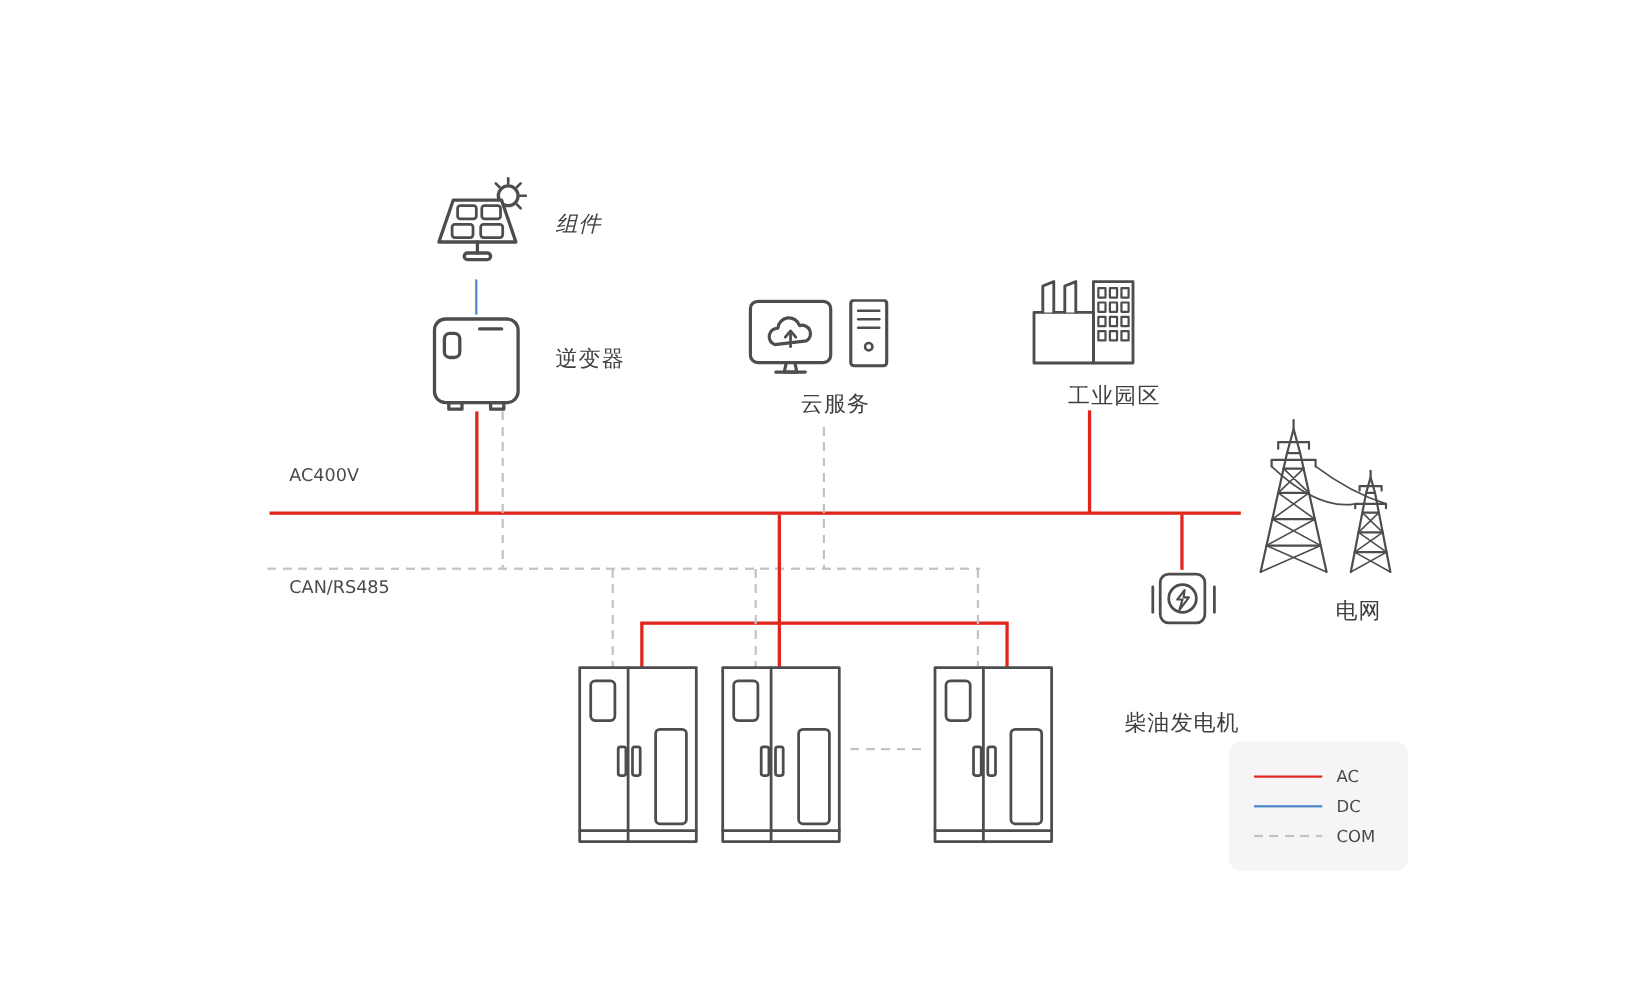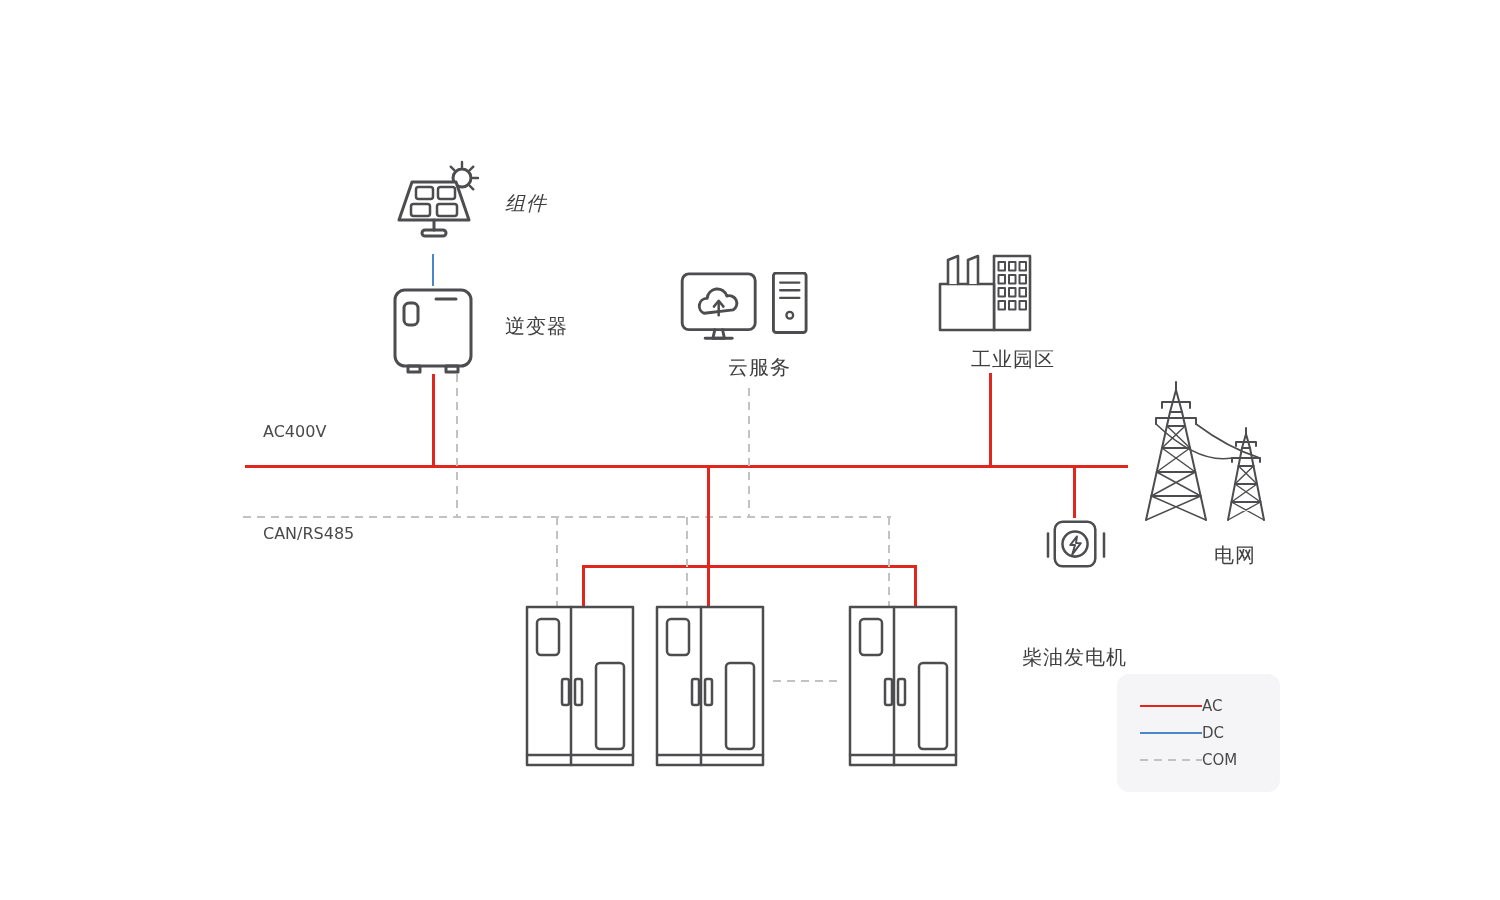--- a/index.html
+++ b/index.html
@@ -54,21 +54,21 @@
   .lbl-park  { left:927px;  top:346px; width:100px; text-align:center;margin-left:36px; }
   .lbl-grid  { left:1176px; top:542px; width:80px;  text-align:right; }
   .lbl-gen   { left:1022px; top:596px; width:108px; text-align:left;margin-top:48px; }
   .lbl-acbus  { left:263px; top:422px; }
   .lbl-combus { left:263px; top:524px;text-align:right; }
 
   
   .legend { position:absolute; left:1117px; top:674px; width:163px; height:118px;
             background:#f5f5f7; border-radius:12px; display:flex; flex-direction:column;
             justify-content:center; gap:9px; padding-left:23px; }
-  .legend-row { display:flex; align-items:center; }
+  .legend-row { display:flex; align-items:center; gap:13px; }
   .legend-line { display:inline-block; width:62px; height:0; }
   .legend-line.ac  { border-top:2px solid #e1261d; }
   .legend-line.dc  { border-top:2px solid #4a86c8; }
   .legend-line.com { height:2px;
     background:repeating-linear-gradient(to right,#c2c2c2 0 8px,transparent 8px 14px); }
   .legend-label { font-size:15px; color:#4a4a4a; }
 </style>
 </head>
 <body>
 

